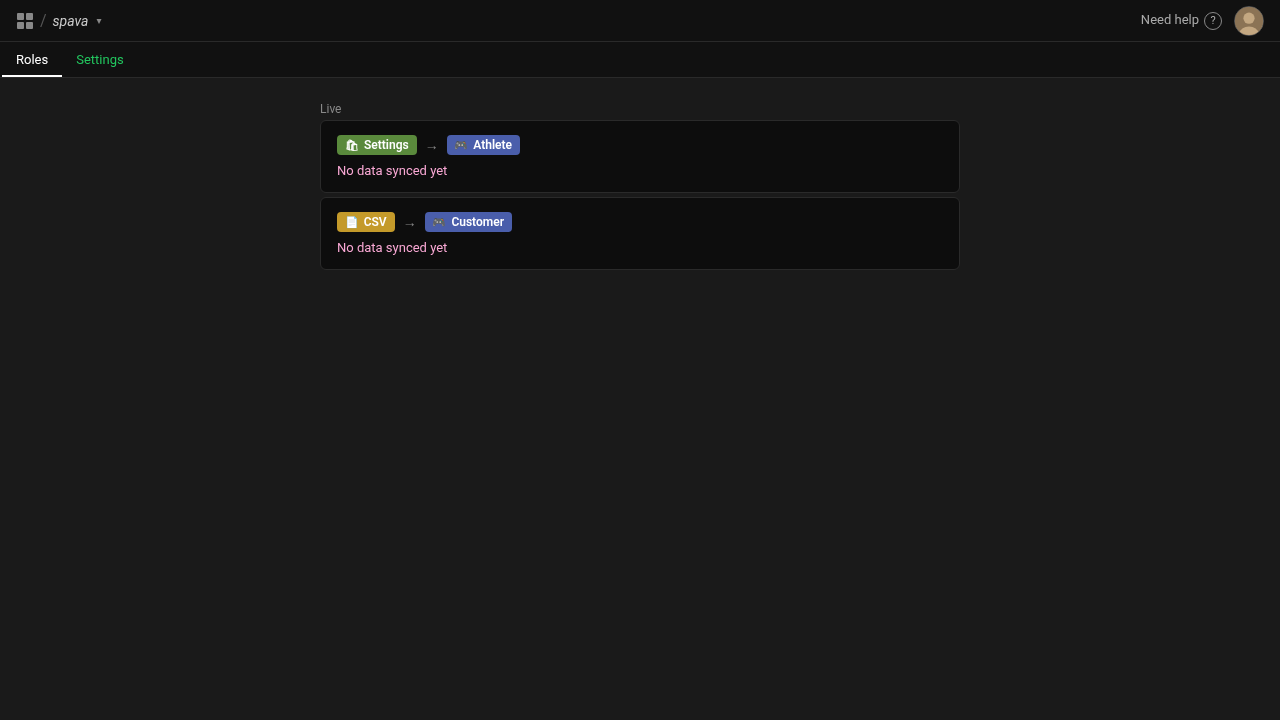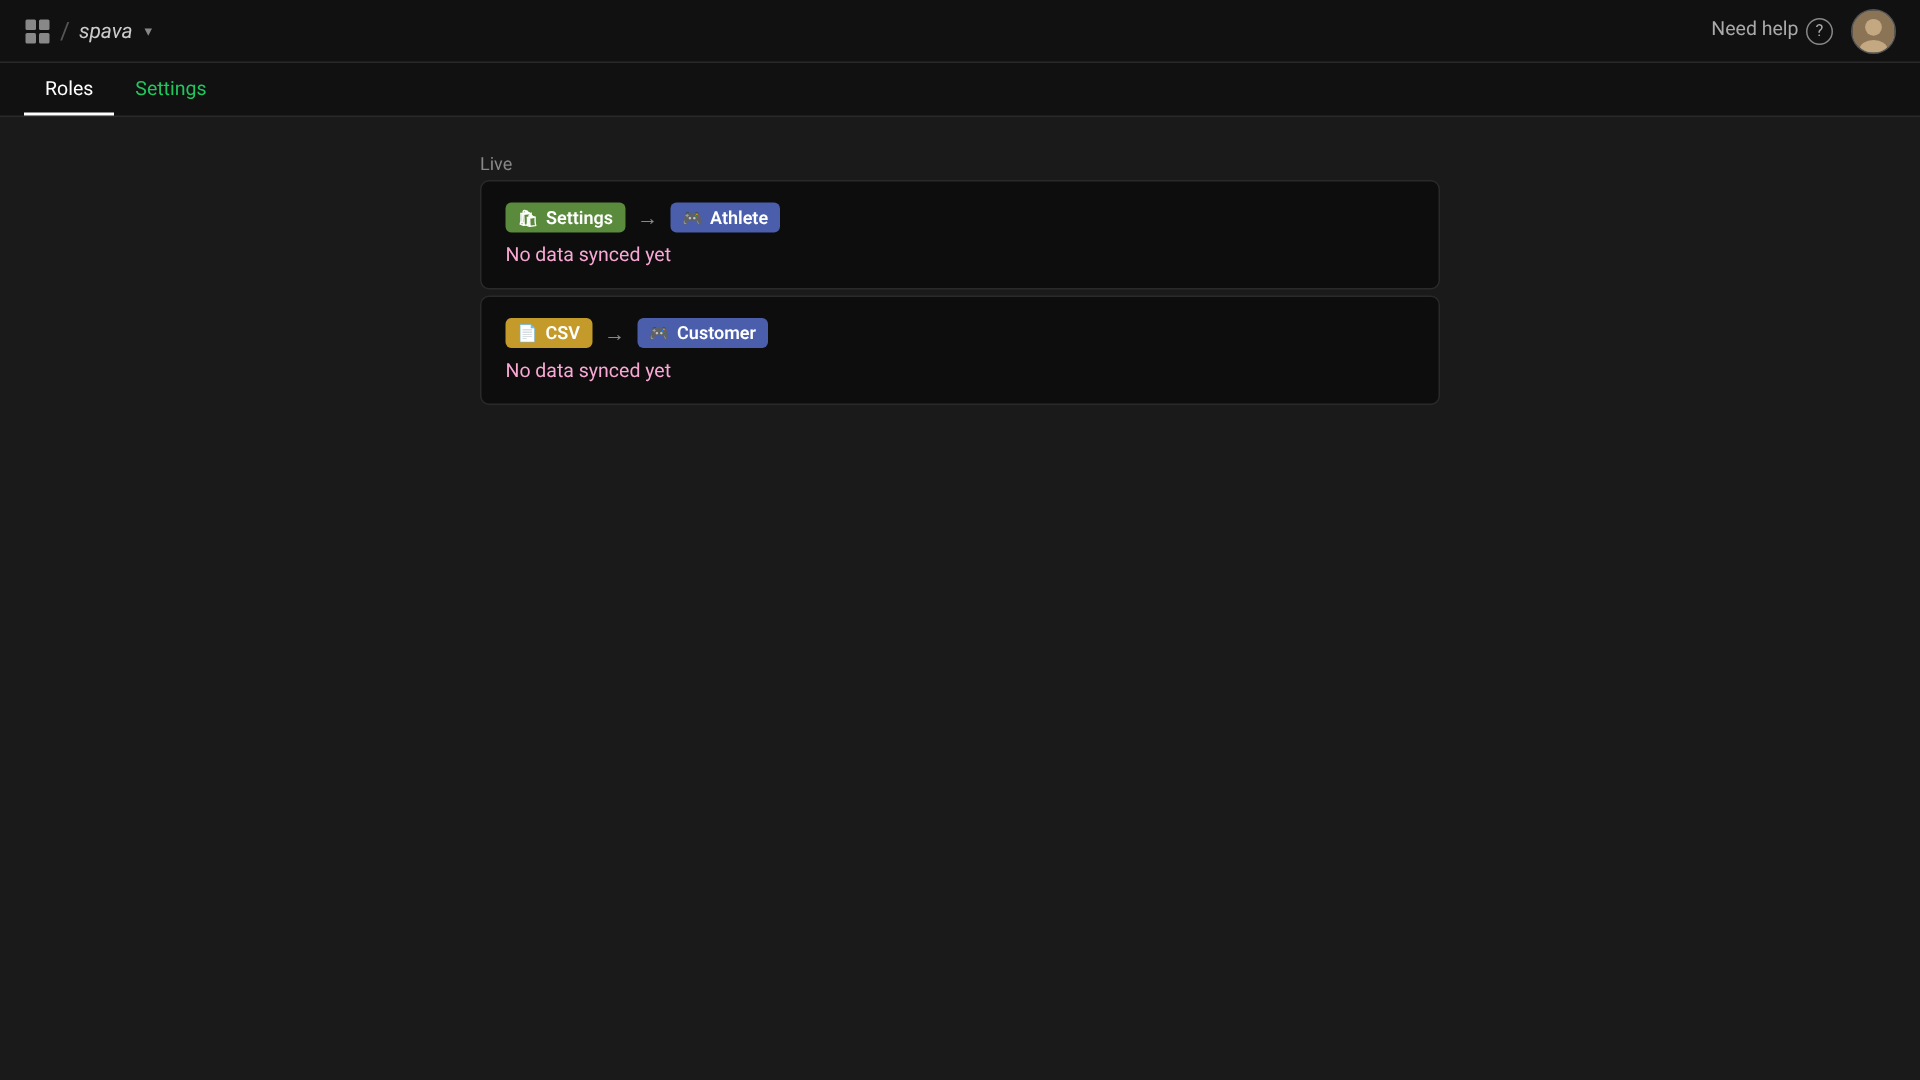--- a/index.html
+++ b/index.html
@@ -113,21 +113,21 @@
     .avatar svg {
       width: 100%;
       height: 100%;
     }
 
     
     .tabs-bar {
       display: flex;
       align-items: center;
       background-color: #111111;
-      padding: 0 16px;
+      padding: 0 2px;
       border-bottom: 1px solid #2a2a2a;
       height: 36px;
     }
 
     .tab {
       padding: 8px 14px;
       font-size: 13px;
       cursor: pointer;
       color: #22c55e;
       border-bottom: 2px solid transparent;

